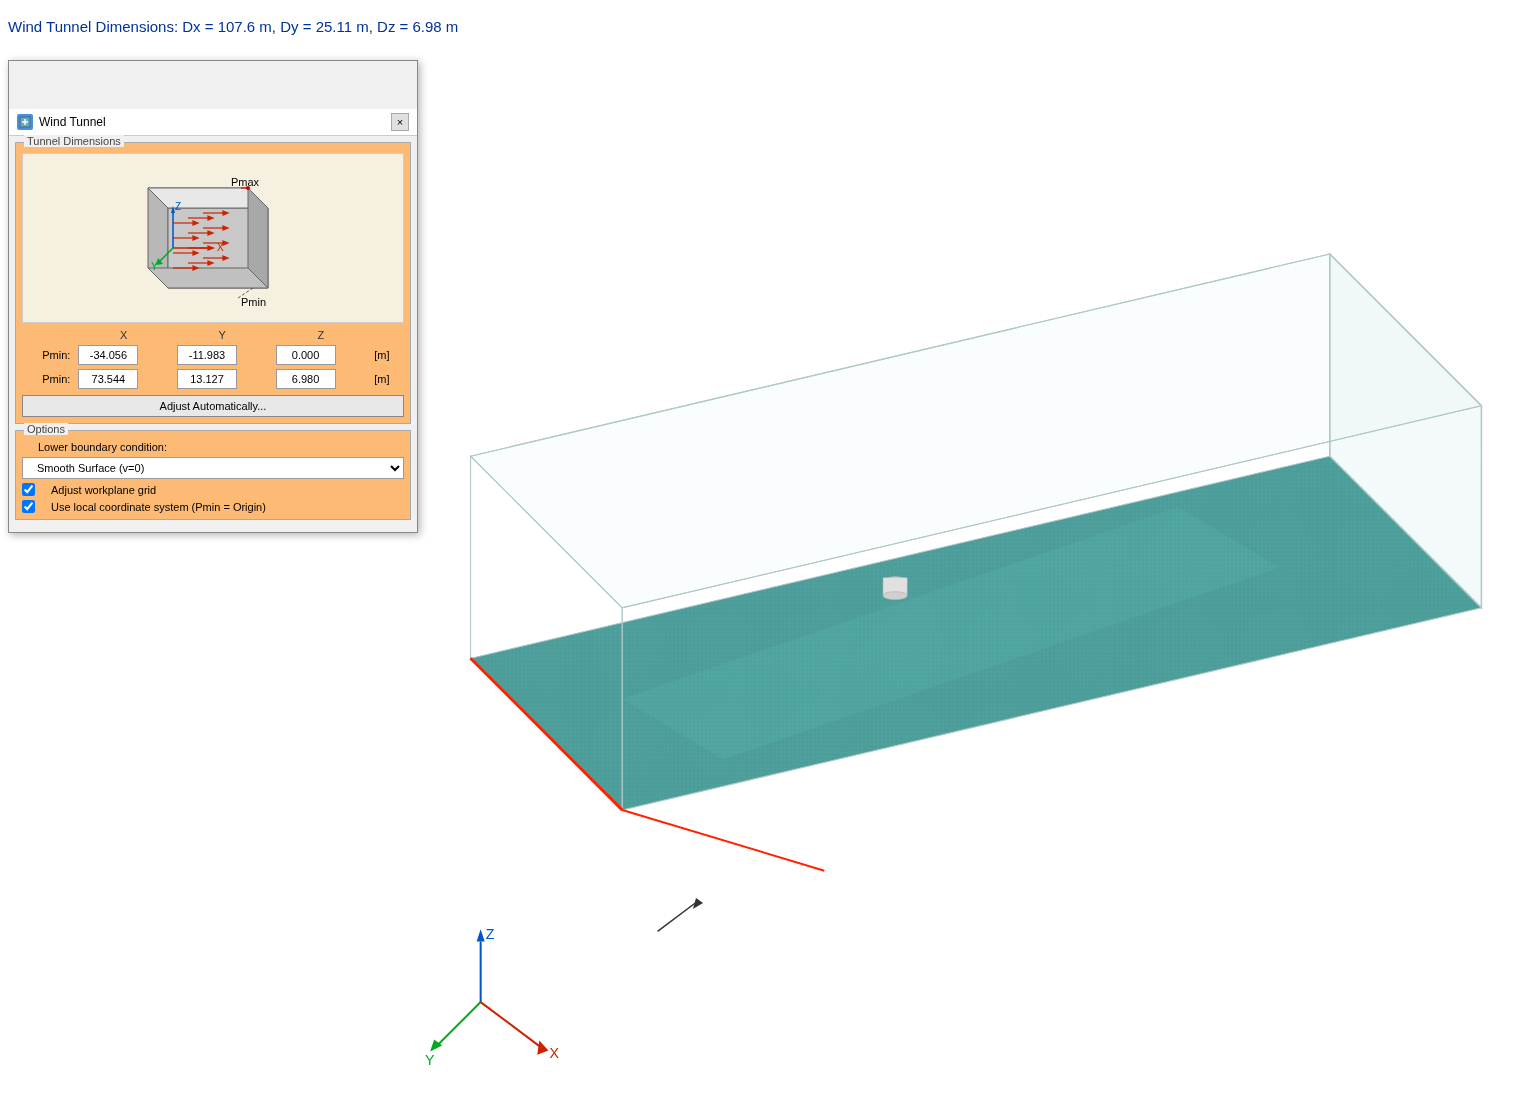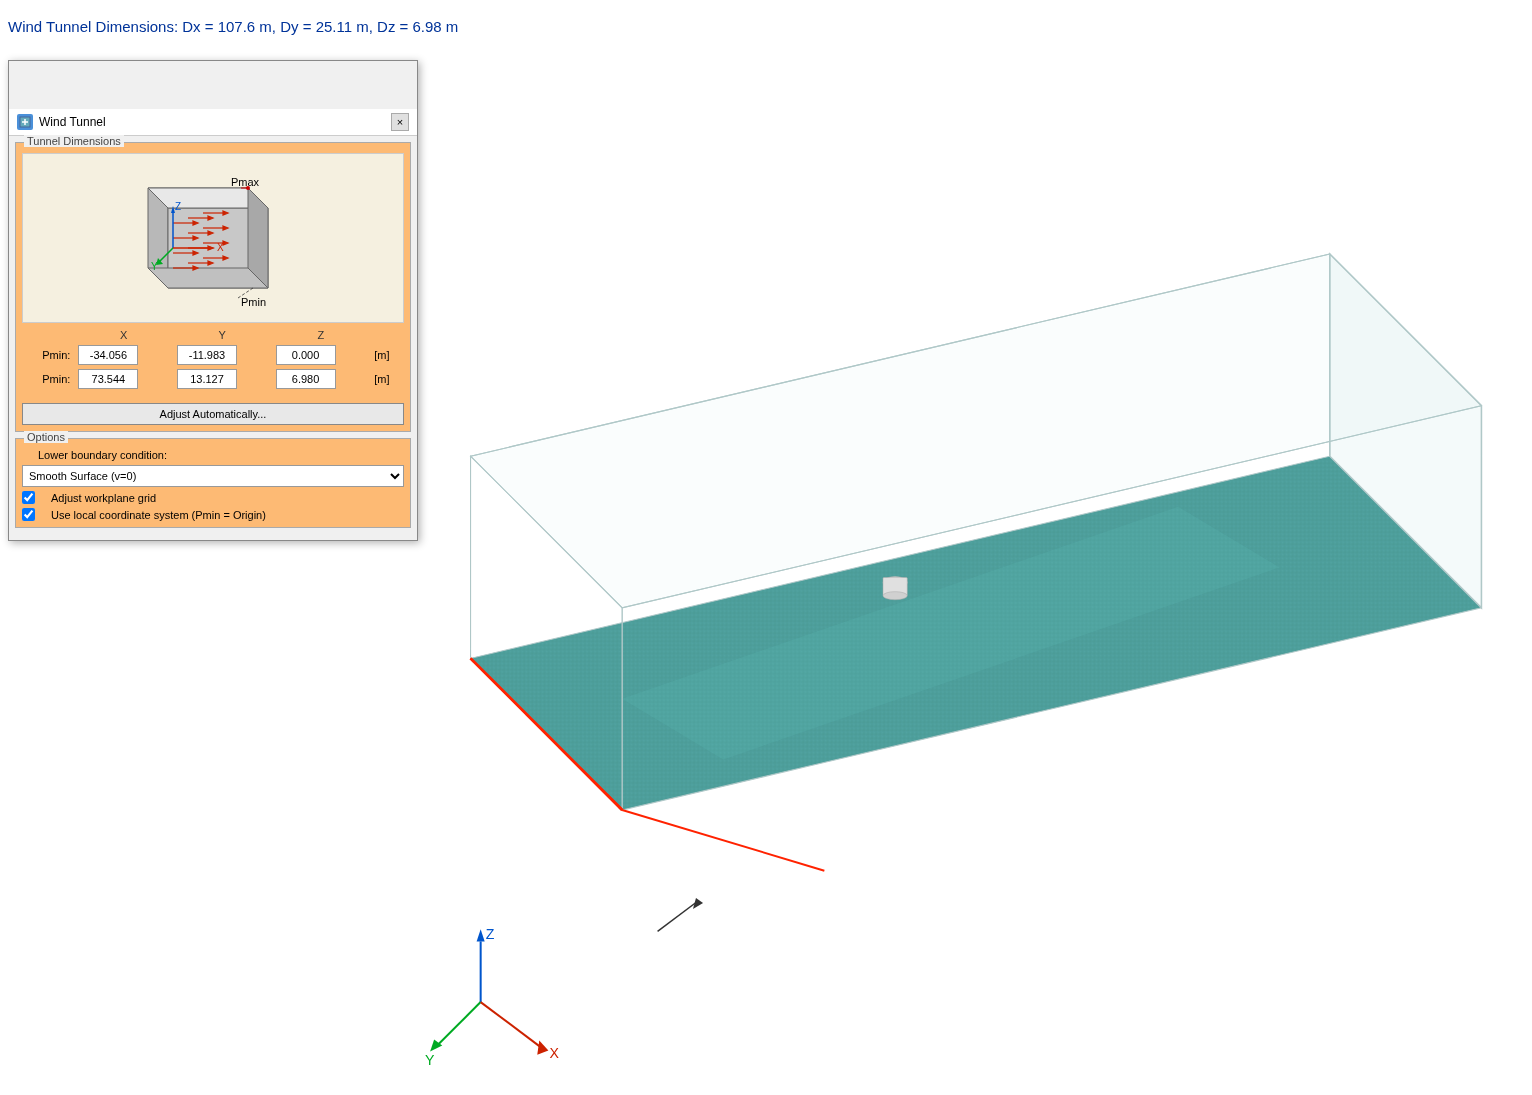--- a/index.html
+++ b/index.html
@@ -172,39 +172,39 @@
       font-size: 11px;
       padding-left: 2px;
     }
     .adjust-btn {
       width: 100%;
       height: 22px;
       background: #e8e8e8;
       border: 1px solid #888;
       cursor: pointer;
       font-size: 11px;
-      margin-top: 12px;
+      margin-top: 4px;
     }
 
     
     .options-section {
       margin-top: 2px;
     }
     .options-label-text {
       font-size: 11px;
       margin-bottom: 4px;
       padding-left: 16px;
     }
     .dropdown-select {
       width: 100%;
       height: 22px;
       border: 1px solid #999;
       background: #fff;
       font-size: 11px;
-      padding: 0 2px;
+      padding: 0 10px;
       appearance: auto;
     }
     .checkbox-row {
       display: flex;
       align-items: center;
       gap: 16px;
       margin-top: 4px;
       font-size: 11px;
     }
     .checkbox-row input[type=checkbox] {

